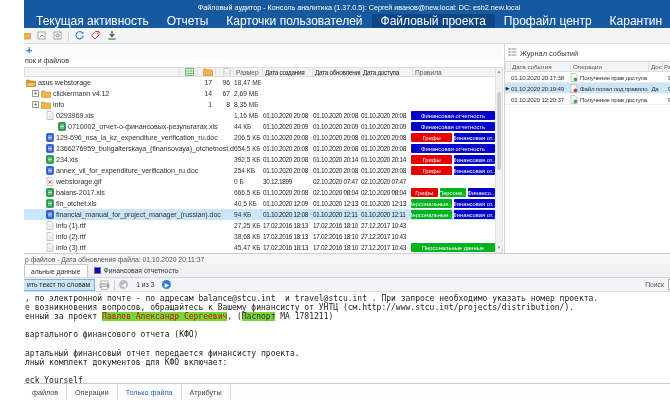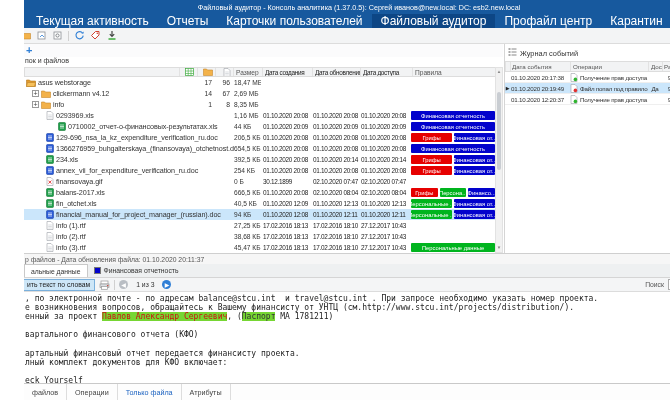--- a/index.html
+++ b/index.html
@@ -108,21 +108,21 @@
 
   <div class="titlebar">
     <span>Файловый аудитор - Консоль аналитика (1.37.0.5): Сергей иванов@new.local: DC: esb2.new.local</span>
     <span class="help">?</span>
   </div>
 
   <div class="tabbar" id="tabbar">
       <div class="tab">Текущая активность</div>
       <div class="tab">Отчеты</div>
       <div class="tab">Карточки пользователей</div>
-      <div class="tab active">Файловый аудитор</div>
+      <div class="tab active">Файловый проекта</div>
       <div class="tab">Профайл центр</div>
       <div class="tab">Карантин</div>
     </div>
 
   <div class="toolbar">
     <span class="tbico clip-l">
         <svg width="11" height="9" viewBox="0 0 11 9">
           <path d="M0.5 1.5h3l1 1h6v5.5h-10z" fill="#f3b24a" stroke="#c8882a" stroke-width="0.6"></path>
         </svg>
       </span>
@@ -378,21 +378,21 @@
           </div>
         </div>
         <div class="frow">
           <div class="c name" style="padding-left:22px">
             <span style="display:inline-flex">
               <svg width="8" height="9" viewBox="0 0 8 9">
                 <path d="M1 0.5h4l2 2v6H1z" fill="#fff" stroke="#9aa0a6" stroke-width="0.6"></path>
                 <path d="M2.4 3.6l3 3M5.4 3.6l-3 3" stroke="#e03030" stroke-width="0.9"></path>
               </svg>
             </span>
-            <span class="fname">finansovaya.gif</span>
+            <span class="fname">webstorage.gif</span>
           </div>
           <div class="c grid"></div>
           <div class="c cnt"></div>
           <div class="c cnt"></div>
           <div class="c size">0 Б</div>
           <div class="c dt">30.12.1899</div>
           <div class="c dt dt2">02.10.2020 07:47</div>
           <div class="c dt dt3">02.10.2020 07:47</div>
           <div class="c rules"></div>
         </div>

